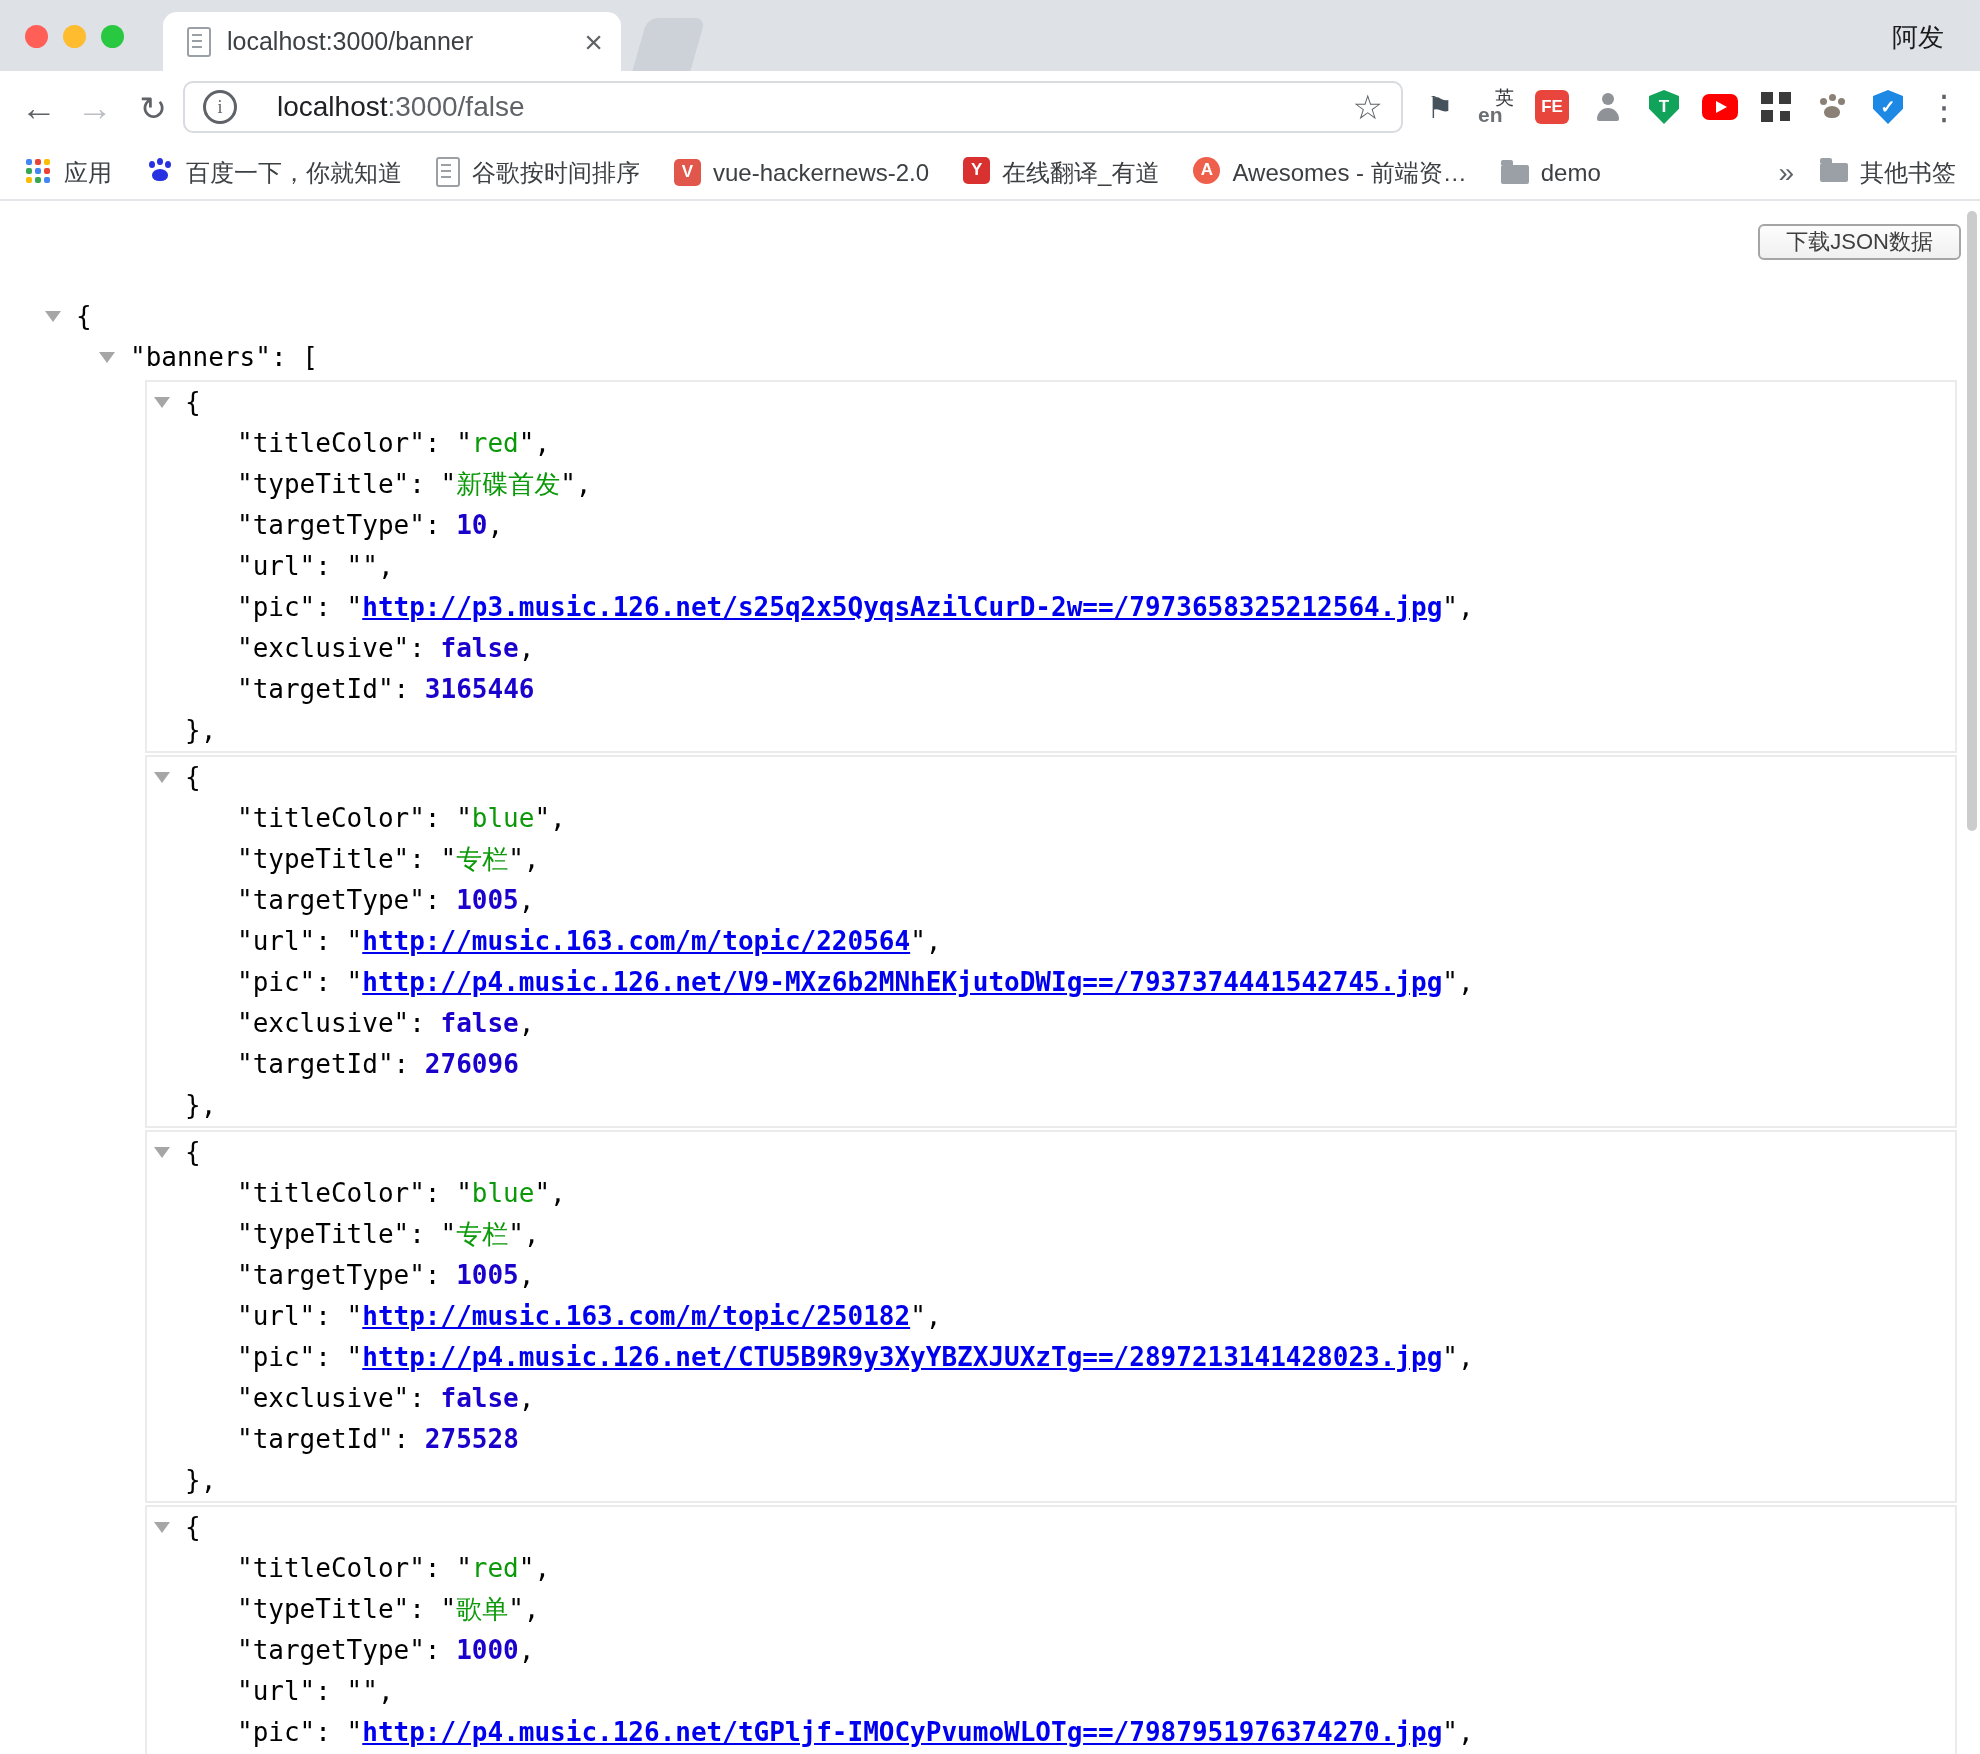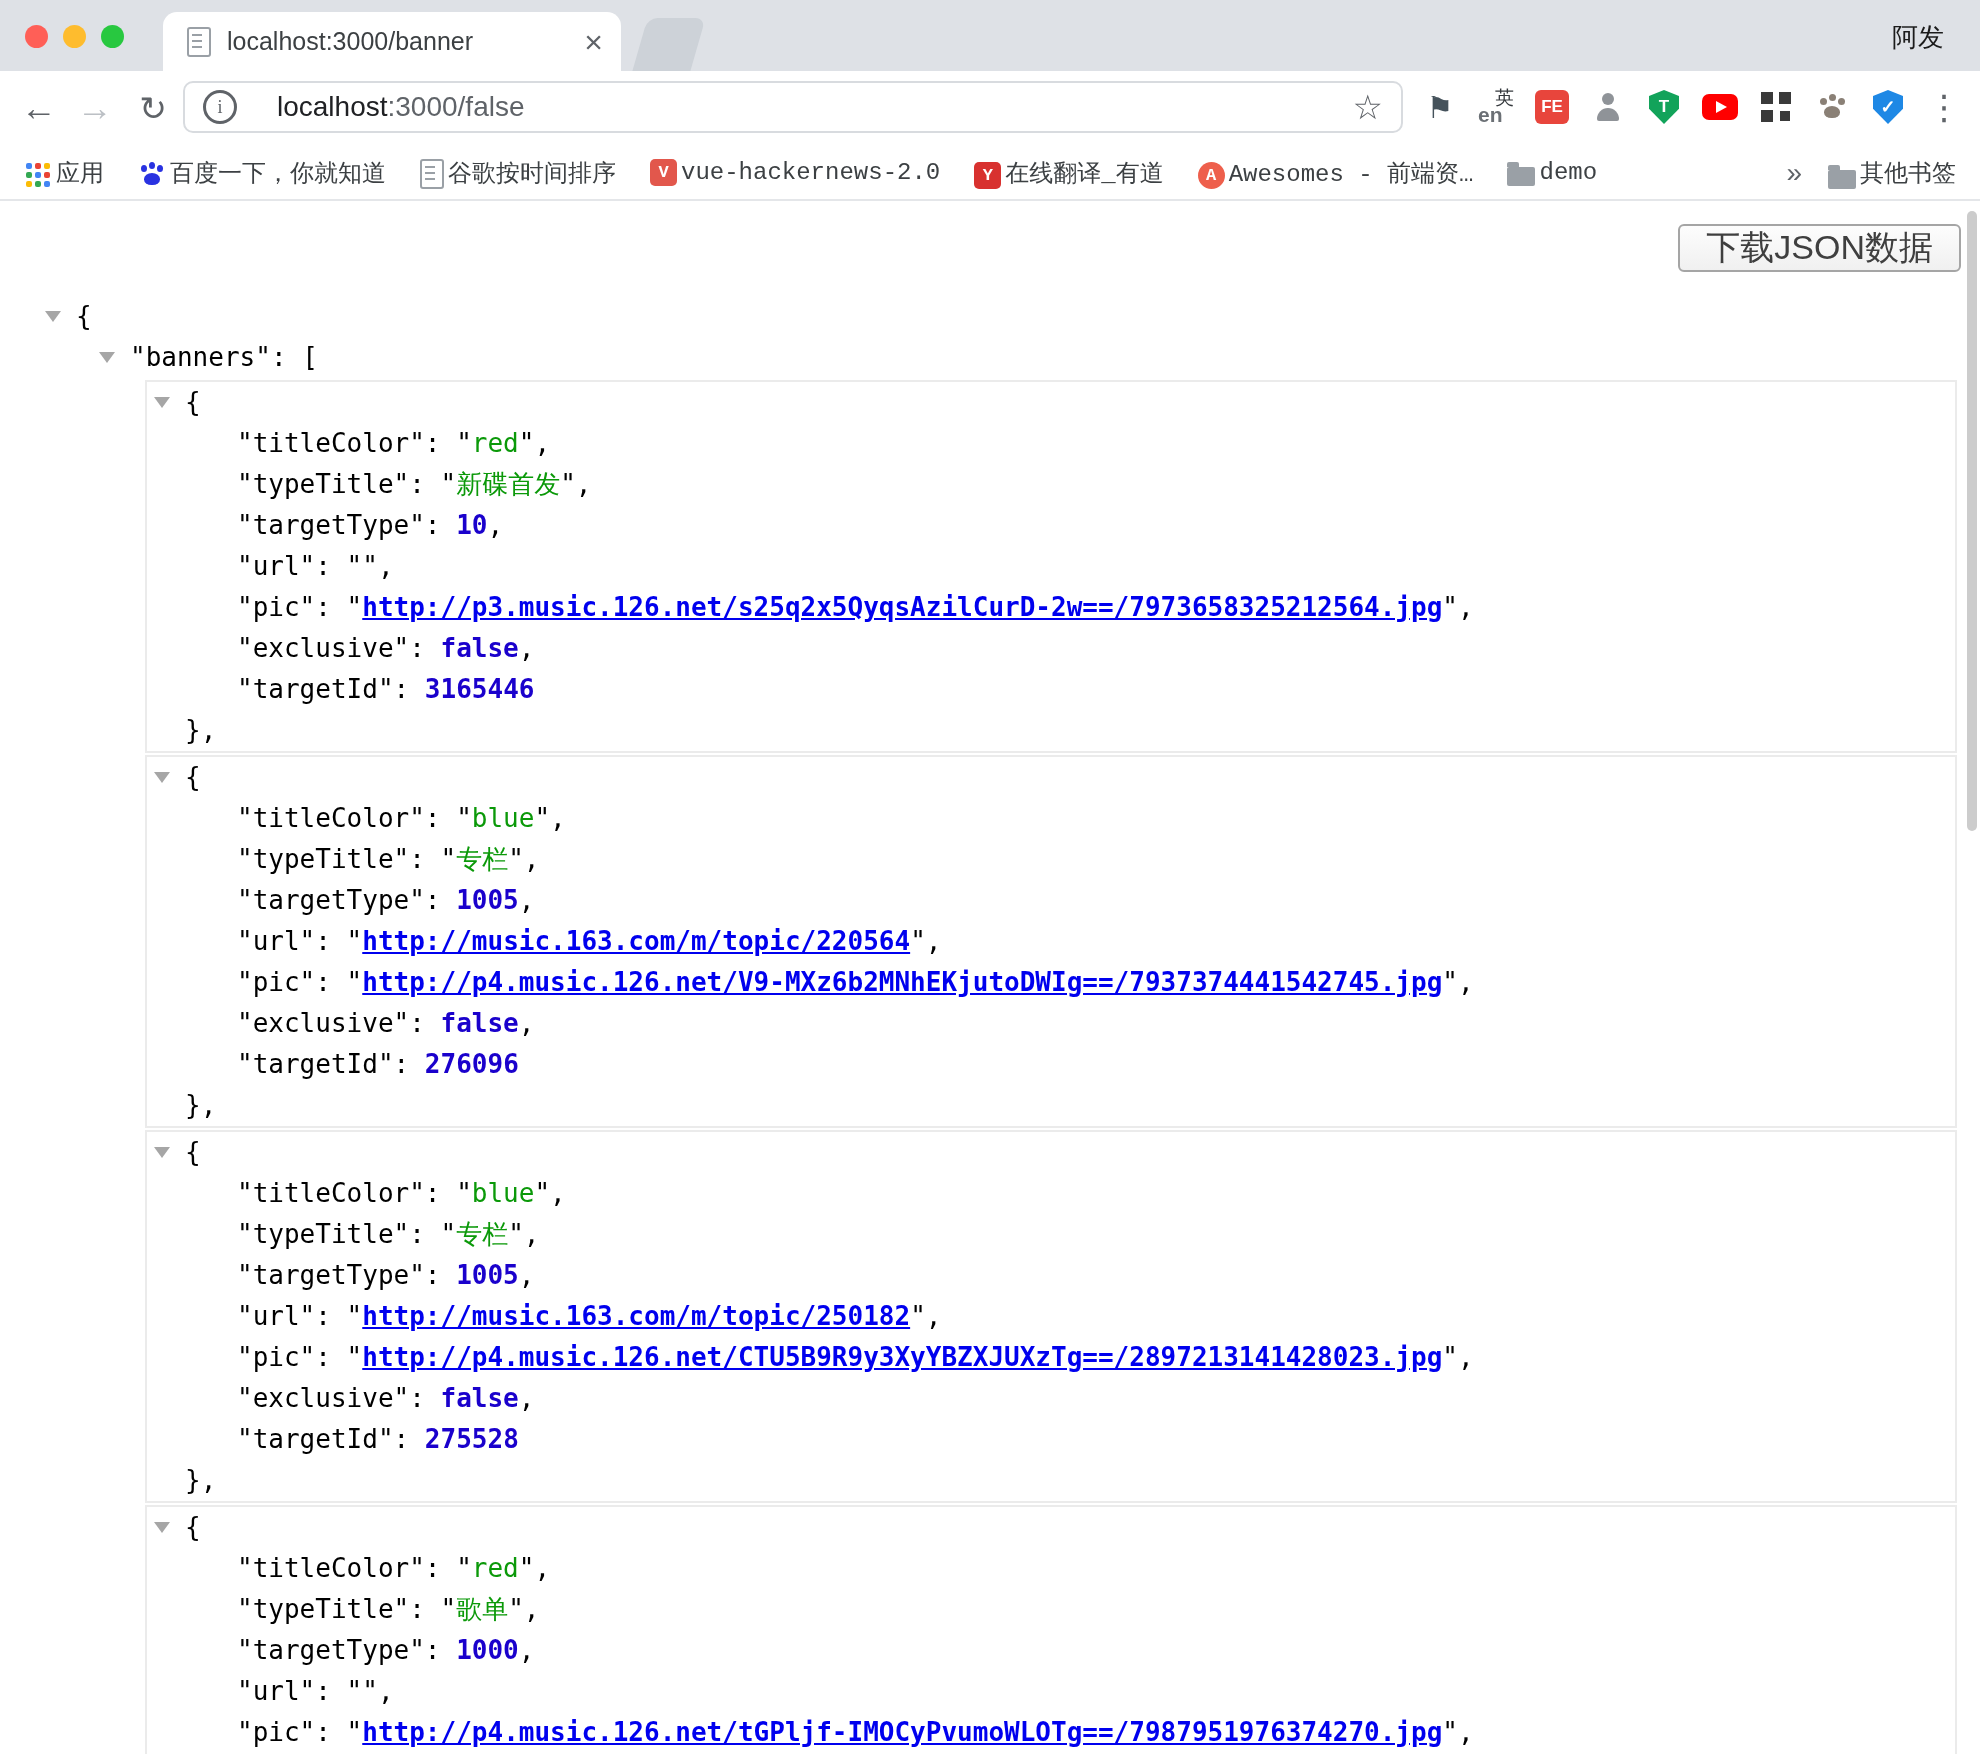--- a/index.html
+++ b/index.html
@@ -61,21 +61,21 @@
   .qr::after{ content:""; position:absolute; left:19px; top:19px; width:10px; height:10px; background:#3a3a3a; }
   .paw{ width:32px; height:32px; position:relative; }
   .paw::before{ content:""; position:absolute; left:8px; top:15px; width:16px; height:12px; border-radius:50% 50% 46% 46%; background:#8a8076; }
   .paw::after{ content:""; position:absolute; left:4px; top:7px; width:7px; height:7px; border-radius:50%; background:#8a8076;
         box-shadow:9px -4px 0 #8a8076, 18px 0 0 #8a8076; }
   .menu-dots{ font-size:34px; color:#5f6368; }
 
   
   .bookmarks{ position:absolute; top:146px; left:0; width:1980px; height:55px; background:#fff;
         border-bottom:2px solid #e4e6e9; display:flex; align-items:center; padding:0 24px; box-sizing:border-box; }
-  .bm{ display:flex; align-items:flex-end; gap:4px; margin-right:34px;font-family:Liberation Mono, monospace; }
+  .bm{ display:flex; align-items:flex-start; gap:12px; margin-right:34px; }
   .bm-label{ font-size:24px; color:#3c4043; white-space:nowrap; }
   .bm-spacer{ flex:1; }
   .apps-dot{ width:6px; height:6px; border-radius:2px; background:#4285f4; margin:2px 20px 20px 2px;
         box-shadow:9px 0 0 #ea4335, 18px 0 0 #fbbc05, 0 9px 0 #34a853, 9px 9px 0 #4285f4, 18px 9px 0 #ea4335,
         0 18px 0 #fbbc05, 9px 18px 0 #34a853, 18px 18px 0 #4285f4; }
   .baidu{ width:28px; height:28px; position:relative; }
   .baidu::before{ content:""; position:absolute; left:6px; top:12px; width:16px; height:12px; background:#2932e1; border-radius:50% 50% 46% 46%; }
   .baidu::after{ content:""; position:absolute; left:3px; top:4px; width:6px; height:7px; border-radius:50%; background:#2932e1;
         box-shadow:8px -3px 0 #2932e1, 16px 0 0 #2932e1; }
   .sq-badge{ width:27px; height:27px; border-radius:5px; color:#fff; font-weight:bold; font-size:17px;
@@ -83,21 +83,21 @@
   .v-badge{ background:#e2574c; }
   .y-badge{ background:#d8312f; }
   .a-badge{ background:#ee5f4c; border-radius:50%; }
   .folder{ width:28px; height:19px; background:#9aa0a6; border-radius:2px; position:relative; margin-top:6px; }
   .folder::before{ content:""; position:absolute; top:-5px; left:0; width:12px; height:5px; background:#9aa0a6; border-radius:2px 2px 0 0; }
   .chevron{ font-size:28px; color:#5f6368; margin-right:26px; }
 
   
   .content{ position:absolute; top:201px; left:0; width:1980px; height:1553px; background:#fff; overflow:hidden; }
   .page-btns{ position:absolute; top:23px; right:19px; display:flex; gap:19px; }
-  .btn{ height:48px; display:flex; align-items:center; justify-content:center; font-size:34px; color:#3f3f3f;
+  .btn{ height:36px; display:flex; align-items:center; justify-content:center; font-size:22px; color:#3f3f3f;
         background:linear-gradient(#fdfdfd,#f0f0f0); border:2px solid #a5a5a5; border-radius:6px; padding:0 26px; box-sizing:border-box;margin-left:16px; }
   .btn-group{ display:flex; }
   .btn-group .btn{ width:159px; padding:0; }
   .btn-group .btn:first-child{ border-radius:6px 0 0 6px; border-right:none; }
   .btn-group .btn:last-child{ border-radius:0 6px 6px 0; }
 
   
   .json-tree{ position:absolute; left:0; top:95px; width:1980px; font-family:"DejaVu Sans Mono", monospace;
         font-size:26px; color:#000; }
   .jline{ height:41px; line-height:41px; position:relative; white-space:pre; }

